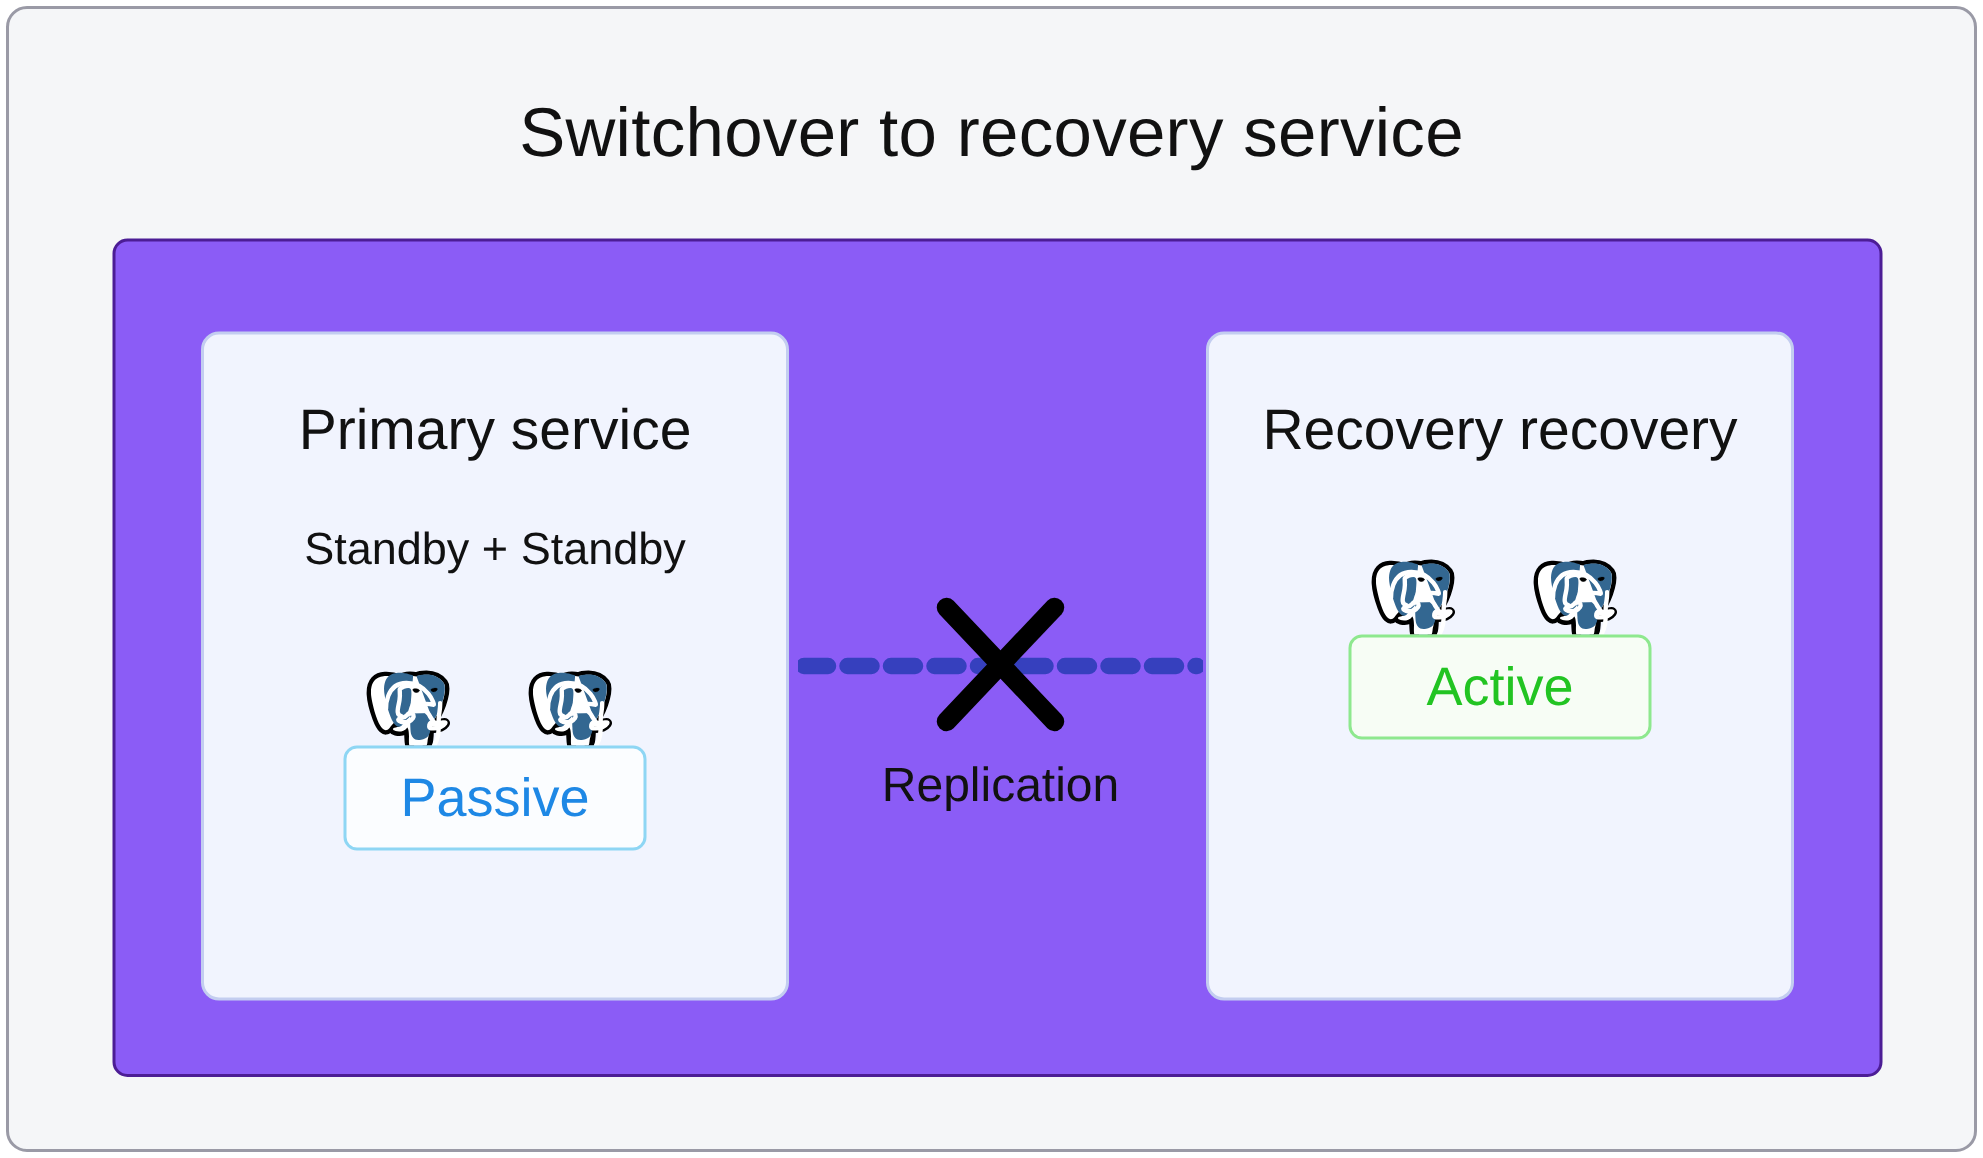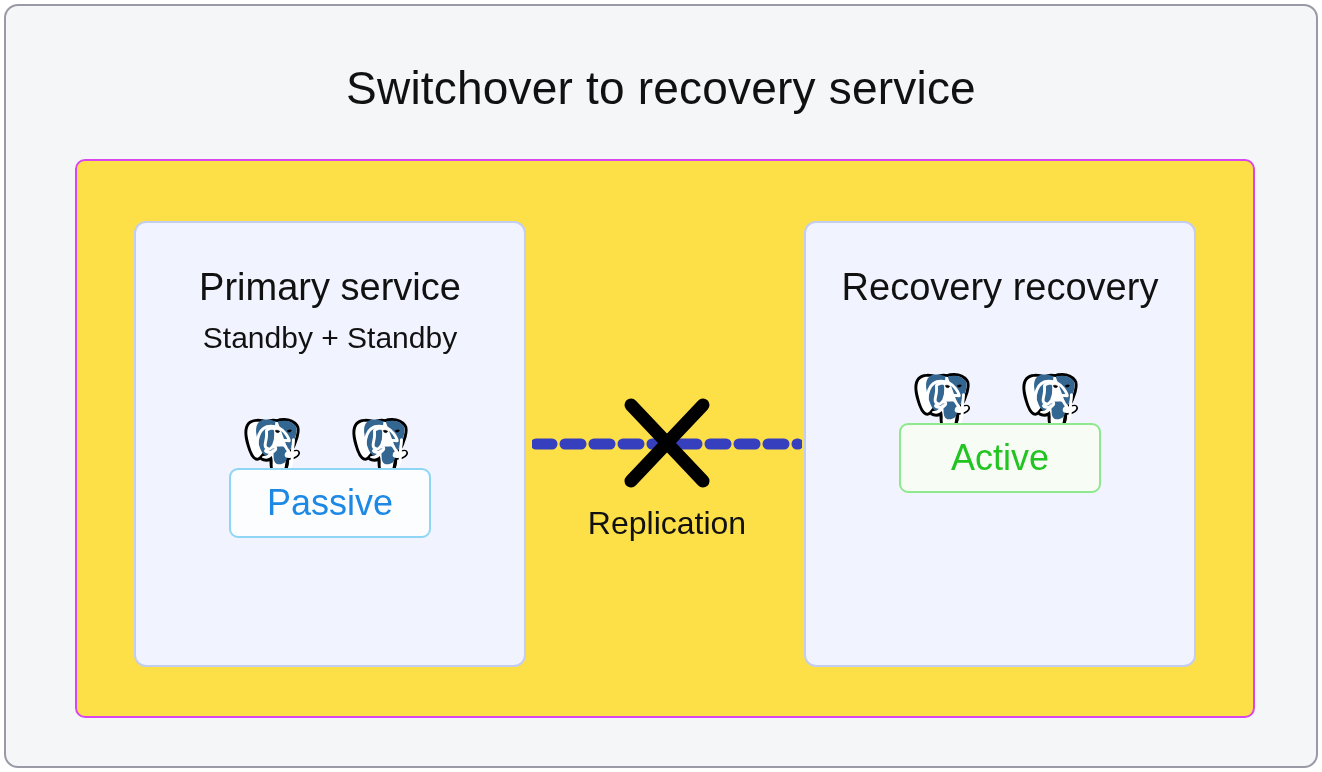--- a/index.html
+++ b/index.html
@@ -49,22 +49,22 @@
   }
 
   
   .panel {
     position: absolute;
     left: 69px;
     top: 153px;
     width: 1180px;
     height: 559px;
     box-sizing: border-box;
-    background: #fde047;
-    border: 2px solid #d946ef;
+    background: #8b5cf6;
+    border: 2px solid #4c1d95;
     border-radius: 10px;
   }
 
   
   .service-card {
     position: absolute;
     top: 60px;
     width: 392px;
     height: 446px;
     box-sizing: border-box;
@@ -80,21 +80,21 @@
 
   .card-title {
     margin-top: 44px;
     font-size: 38px;
     font-weight: 400;
     color: #111111;
     line-height: 1.1;
     white-space: nowrap;
   }
   .card-subtitle {
-    margin-top: 12px;
+    margin-top: 41px;
     font-size: 30px;
     font-weight: 400;
     color: #111111;
     line-height: 1.1;
     white-space: nowrap;
   }
 
   .node-row {
     margin-top: 42px;
     display: flex;

